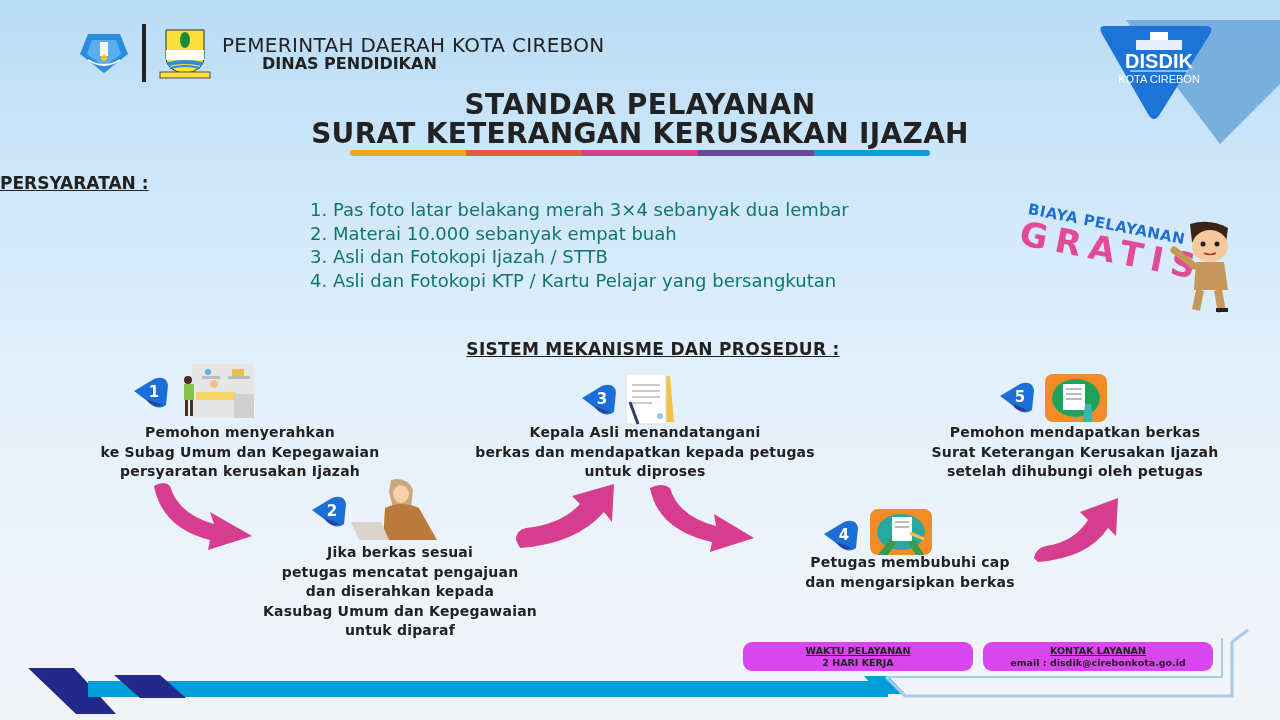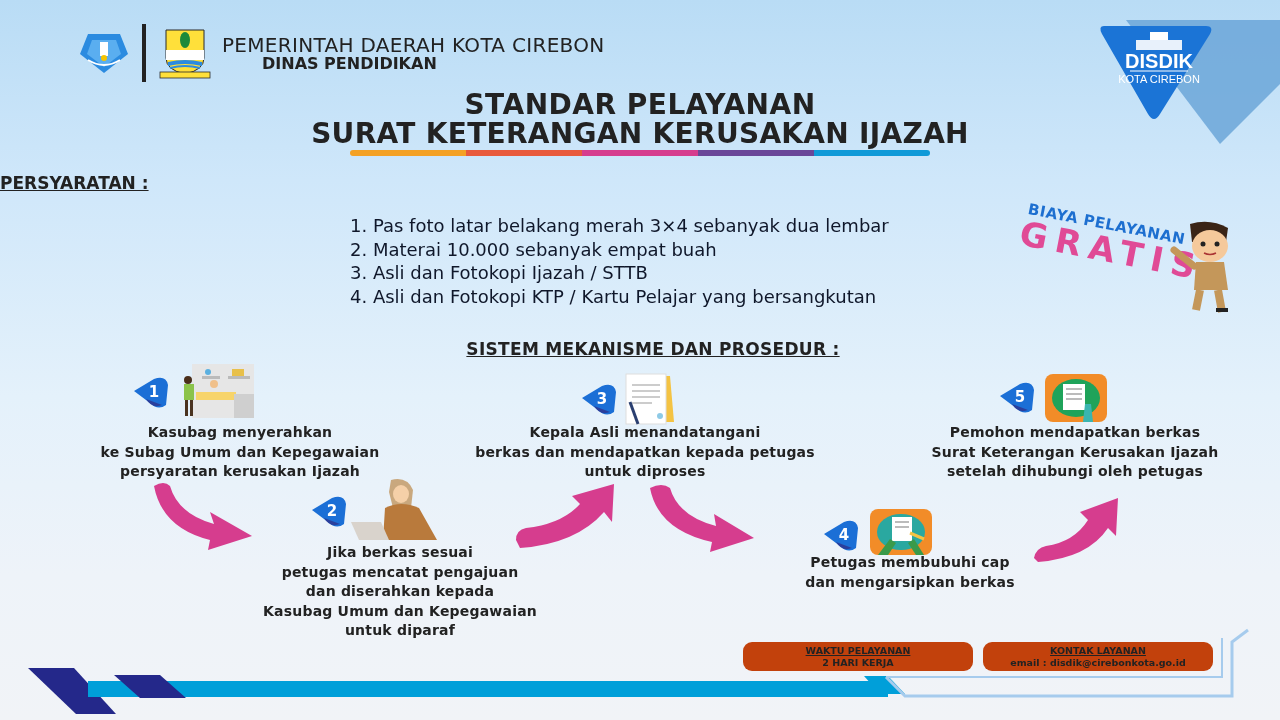--- a/index.html
+++ b/index.html
@@ -22,37 +22,37 @@
   
   .disdik-wrap { left: 1090px; top: 14px; width: 190px; height: 130px; }
 
   
   .title1 { left: 0; width: 1280px; top: 88px; text-align: center; font-size: 28px; font-weight: bold; color: #222; letter-spacing: 0.5px; }
   .title2 { left: 0; width: 1280px; top: 117px; text-align: center; font-size: 28px; font-weight: bold; color: #222; letter-spacing: 0.3px; }
   .title-bar { left: 350px; top: 150px; width: 580px; height: 6px; border-radius: 3px; display: flex; overflow: hidden; }
   .title-bar span { flex: 1; height: 100%; }
 
   .req-heading { left: 0; width: 1280px; top: 173px; text-align: left; font-size: 17px; font-weight: bold; text-decoration: underline; color: #222; }
-  .req-list { left: 310px; top: 214px; font-size: 18px; line-height: 23.5px; color: #0f172a; list-style: none; white-space: nowrap; margin-left: 40px; }
+  .req-list { left: 310px; top: 198px; font-size: 18px; line-height: 23.5px; color: #0f766e; list-style: none; white-space: nowrap; }
 
   
   .biaya { left: 1030px; top: 200px; font-size: 15px; font-weight: bold; color: #1d6fd0; transform: rotate(11deg); transform-origin: left top; white-space: nowrap; letter-spacing: 0.5px; }
   .gratis { left: 1024px; top: 213px; font-size: 34px; font-weight: bold; color: #e04a96; transform: rotate(11deg); transform-origin: left top; letter-spacing: 8px; white-space: nowrap; }
   .mascot { left: 1170px; top: 220px; width: 80px; height: 95px; }
 
   .proc-heading { left: 0; width: 1280px; top: 339px; text-align: center; font-size: 17px; font-weight: bold; text-decoration: underline; color: #222; letter-spacing: 0.3px; padding-left: 26px; }
 
   
   .step-text { position: absolute; text-align: center; font-size: 14px; font-weight: bold; line-height: 19.5px; color: #222; white-space: nowrap; letter-spacing: 0.2px; }
   .step-badge { position: absolute; width: 40px; height: 34px; }
   .illus { position: absolute; }
   .arrow { position: absolute; }
 
   
-  .info-box { position: absolute; top: 642px; height: 29px; background: #c2410c; border-radius: 9px; text-align: center; font-size: 9.5px; font-weight: bold; color: #222; line-height: 12px; padding-top: 3px; }
+  .info-box { position: absolute; top: 642px; height: 29px; background: #d946ef; border-radius: 9px; text-align: center; font-size: 9.5px; font-weight: bold; color: #222; line-height: 12px; padding-top: 3px; }
   .info-box .lbl { text-decoration: underline; }
   .footer-deco { left: 0; top: 620px; width: 1280px; height: 100px; }
 </style>
 </head>
 <body>
 
 <div class="abs logo-kemdikbud">
   <svg width="52" height="42" viewBox="0 0 52 42">
     <path d="M10 2 L42 2 L50 22 L26 41 L2 22 Z" fill="#2b8be0"></path>
     <path d="M14 8 L38 8 L43 22 L26 35 L9 22 Z" fill="#5aaef0"></path>
@@ -140,21 +140,21 @@
     <rect x="18" y="28" width="40" height="8" fill="#f7d46a"></rect>
     <rect x="56" y="30" width="20" height="24" fill="#cfcfcf"></rect>
     <circle cx="36" cy="20" r="4" fill="#f0c08a"></circle>
     <circle cx="10" cy="16" r="4" fill="#4a2e1a"></circle>
     <rect x="6" y="20" width="10" height="16" fill="#8bc34a"></rect>
     <rect x="7" y="36" width="3" height="16" fill="#4a3320"></rect>
       <rect x="12" y="36" width="3" height="16" fill="#4a3320"></rect>
   </svg>
 </div>
 <div class="step-text" style="left:40px;width:400px;top:423px">
-  <div>Kasubag menyerahkan</div>
+  <div>Pemohon menyerahkan</div>
   <div>ke Subag Umum dan Kepegawaian</div>
   <div>persyaratan kerusakan Ijazah</div>
 </div>
 
 <svg class="arrow" style="left:148px;top:480px" width="110" height="72" viewBox="0 0 110 72">
   <path d="M6 6 Q16 0 22 6 Q30 34 66 44 L62 32 L104 56 L60 70 L62 60 Q14 48 6 6 Z" fill="#d63d8e"></path>
 </svg>
 
 <div class="step-badge" style="left:310px;top:494px">
   <svg width="40" height="34" viewBox="0 0 40 34">

